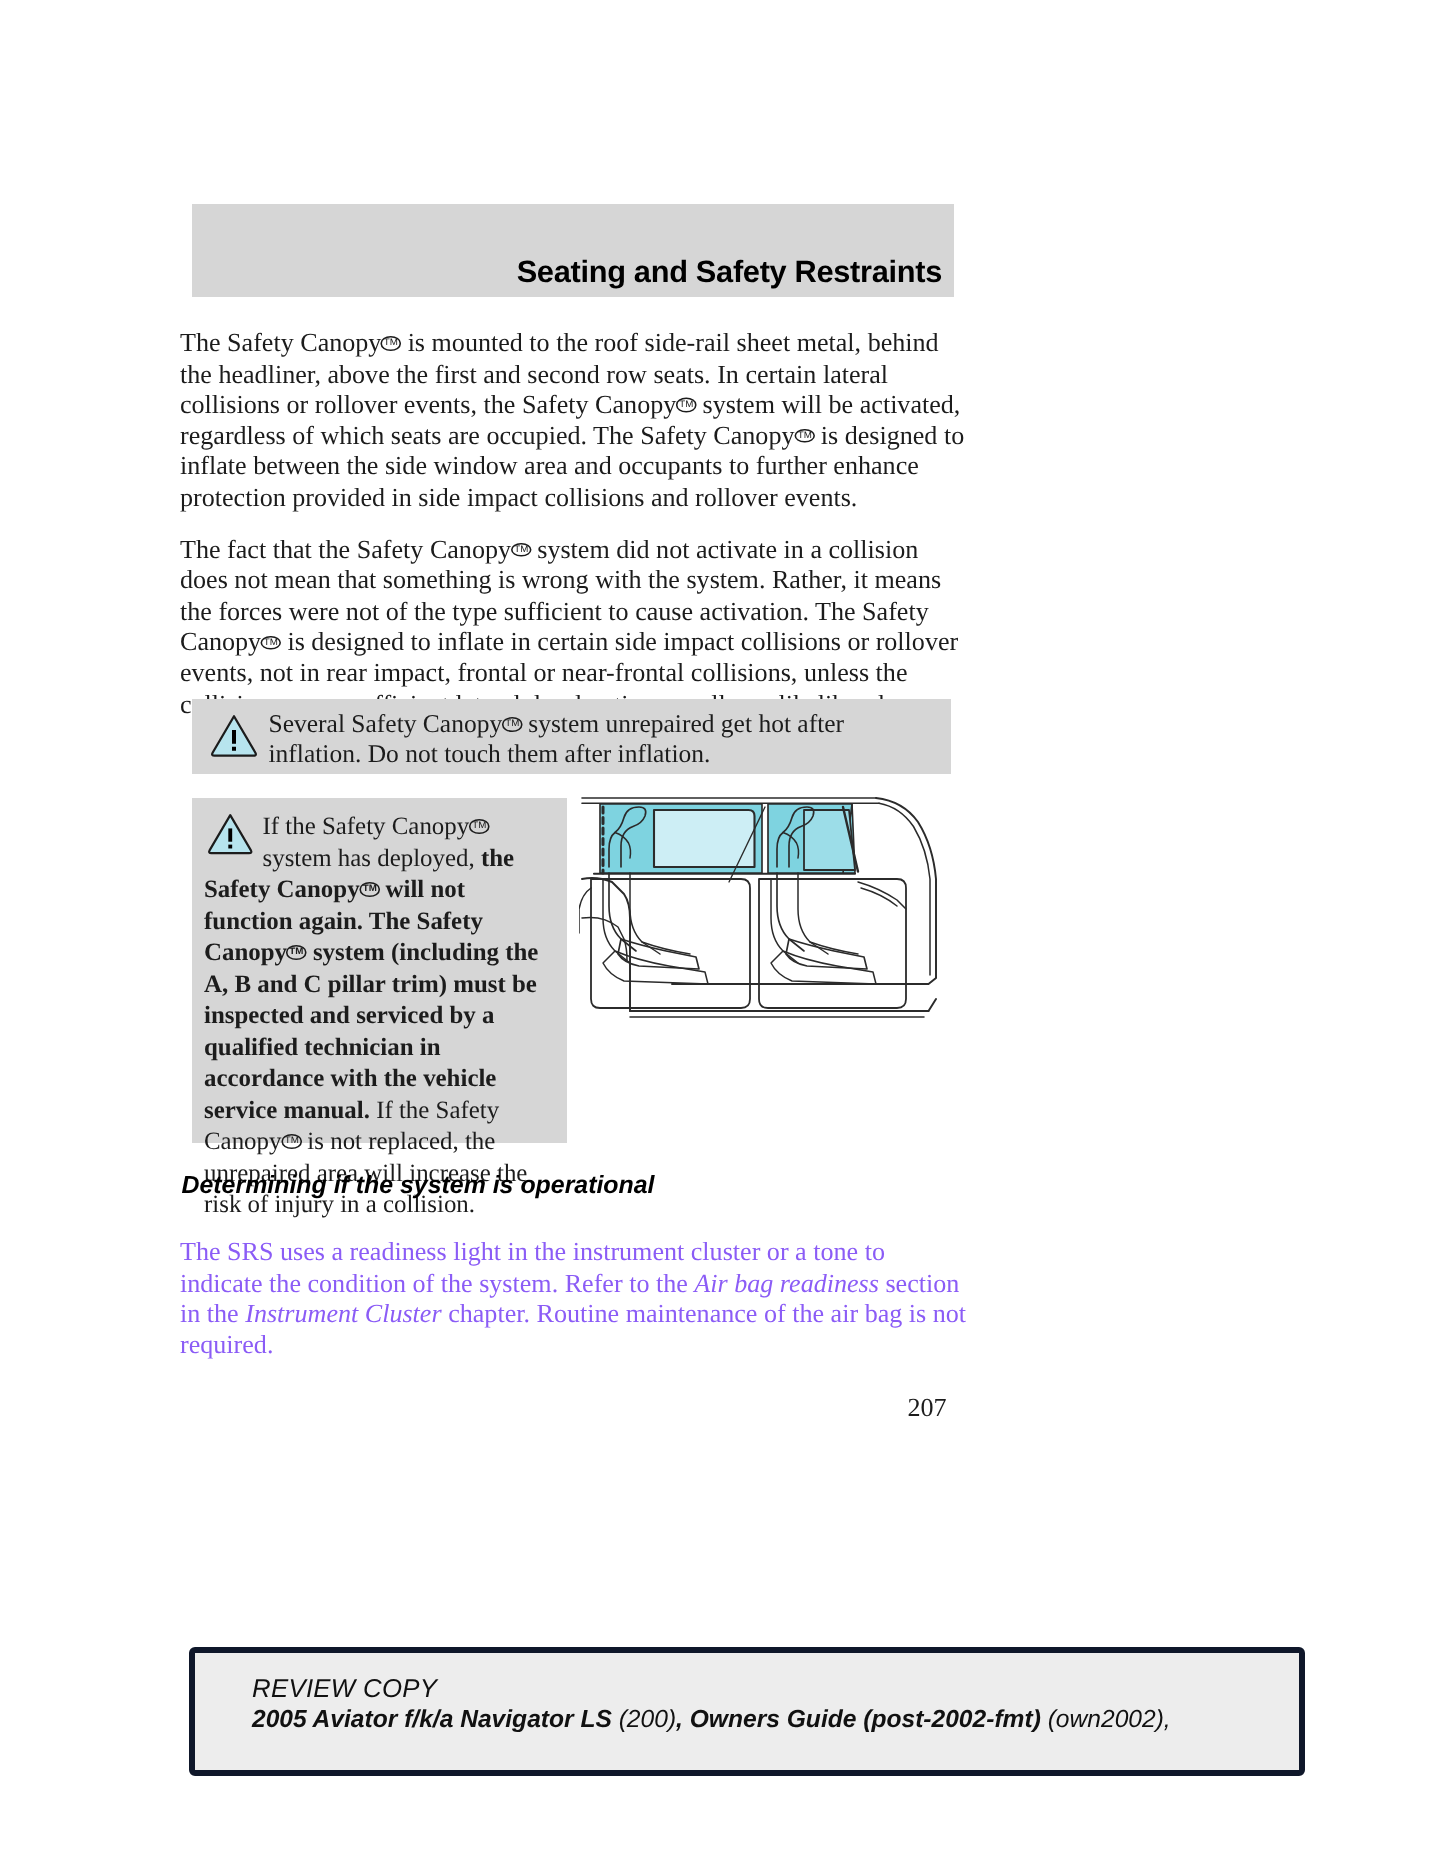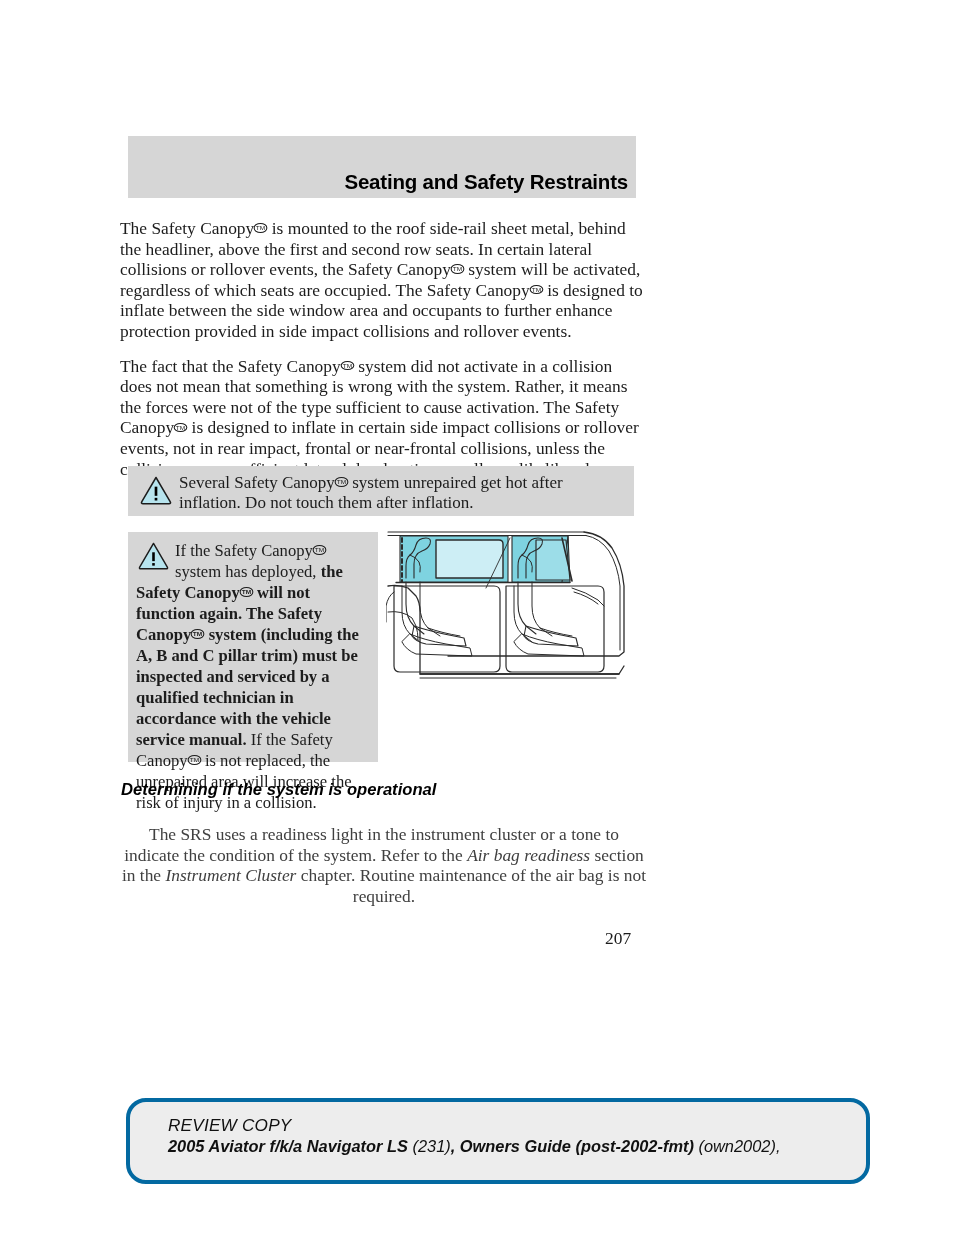--- a/index.html
+++ b/index.html
@@ -142,43 +142,42 @@
     position: absolute;
     left: 120px;
     top: 824px;
     width: 528px;
   }
   .closing p {
     margin: 0;
     font-family: "Liberation Serif", serif;
     font-size: 17.4px;
     line-height: 20.6px;
-    color: #404040;
-    text-align: center;
+    color: #8b5cf6;
   }
   .closing i { font-style: italic; }
 
   .page-number {
     position: absolute;
     left: 605px;
     top: 928px;
     font-family: "Liberation Serif", serif;
     font-size: 17.4px;
     color: #1c1c1c;
   }
 
   
   .footer-box {
     position: absolute;
     left: 126px;
     top: 1098px;
     width: 744px;
     height: 86px;
-    border: 4px solid #0369a1;
-    border-radius: 20px;
+    border: 4px solid #0f172a;
+    border-radius: 4px;
     background: #ededed;
     box-sizing: border-box;
   }
   .footer-lines {
     position: absolute;
     left: 38px;
     top: 13px;
     font-family: "Liberation Sans", sans-serif;
     font-style: italic;
     color: #111111;
@@ -324,18 +323,18 @@
 
   <div class="closing">
     <p><span>The SRS uses a readiness light in the instrument cluster or a tone to indicate the condition of the system. Refer to the</span> <i>Air bag readiness</i> <span>section in the</span> <i>Instrument Cluster</i> <span>chapter. Routine maintenance of the air bag is not required.</span></p>
   </div>
 
   <div class="page-number">207</div>
 
   <div class="footer-box">
     <div class="footer-lines">
       <div class="f-line1">REVIEW COPY</div>
-      <div class="f-line2"><span>2005 Aviator f/k/a Navigator LS</span> <span class="reg">(231)</span><span>, Owners Guide (post-2002-fmt)</span> <span class="reg">(own2002),</span></div>
+      <div class="f-line2"><span>2005 Aviator f/k/a Navigator LS</span> <span class="reg">(200)</span><span>, Owners Guide (post-2002-fmt)</span> <span class="reg">(own2002),</span></div>
     </div>
   </div>
 
 
 </div>
 
 </body></html>

